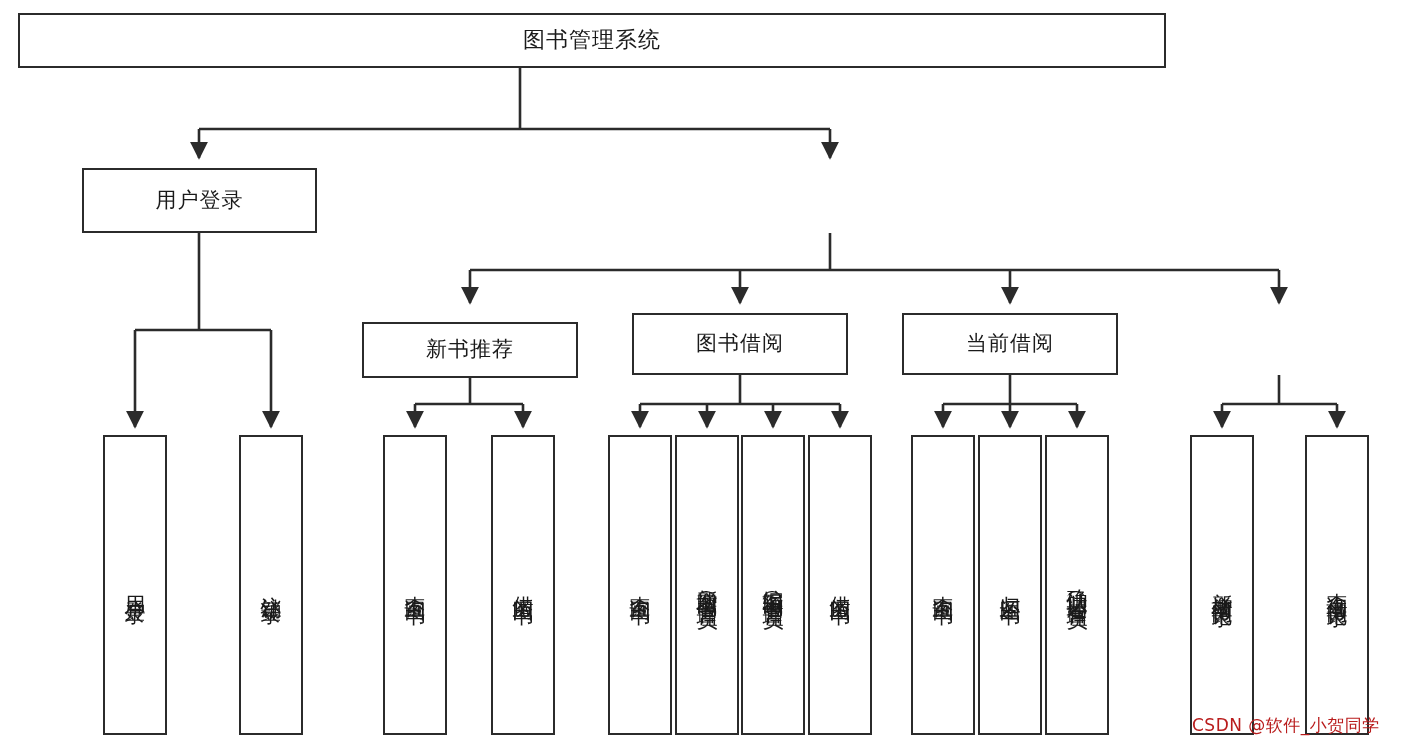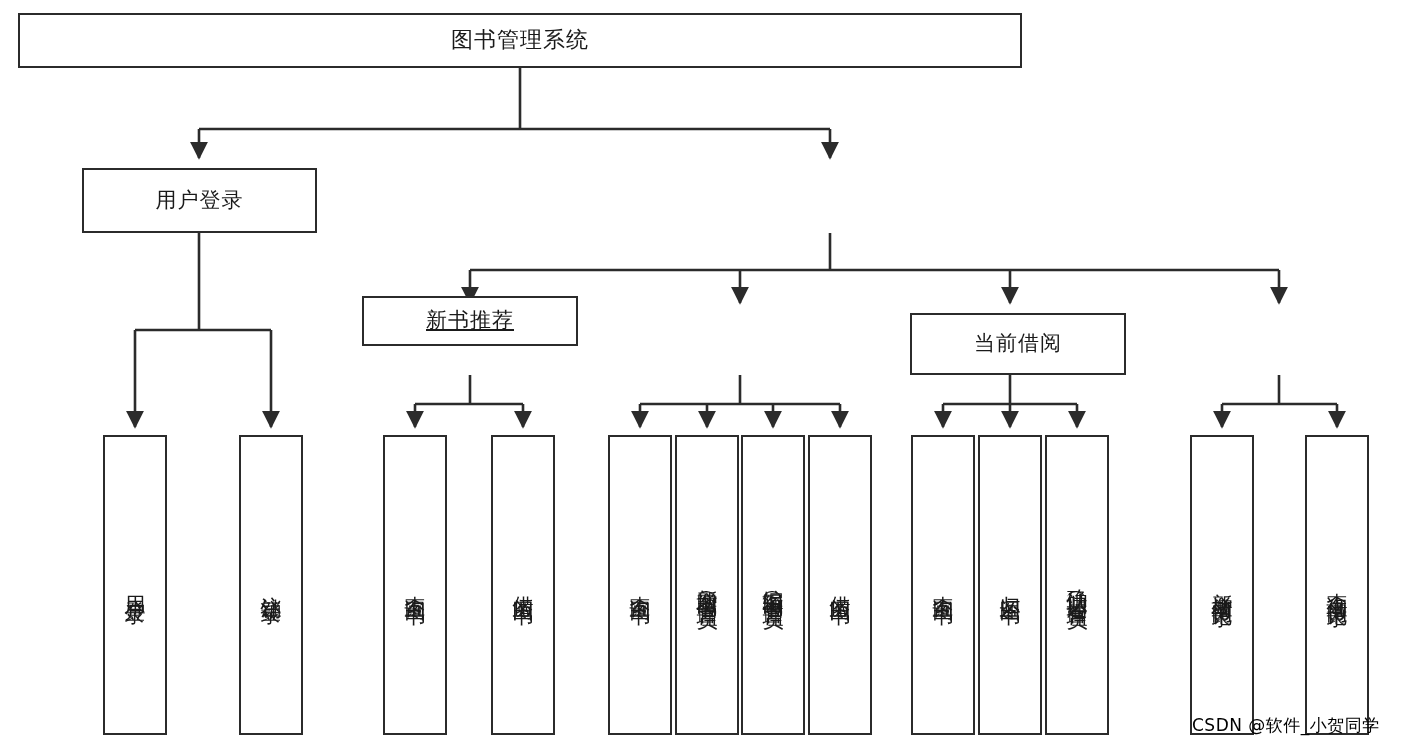--- a/index.html
+++ b/index.html
@@ -50,21 +50,21 @@
     text-orientation: upright;
     font-size: 21px;
     line-height: 1.05;
     letter-spacing: 3px;
     white-space: nowrap;
     display: block;
   }
   .watermark {
     position: absolute;
     font-size: 17px;
-    color: #000000;
+    color: #b91c1c;
     white-space: nowrap;
     letter-spacing: 0.5px;
   }
 </style>
 </head>
 <body>
 
 <div id="canvas">
 
   <svg id="wires" viewBox="0 0 1405 747" xmlns="http://www.w3.org/2000/svg">
@@ -110,32 +110,35 @@
       <path d="M 1010 404 L 1010 427" marker-end="url(#arrow)"></path>
       <path d="M 1077 404 L 1077 427" marker-end="url(#arrow)"></path>
 
       <path d="M 1279 375 L 1279 404"></path>
       <path d="M 1222 404 L 1337 404"></path>
       <path d="M 1222 404 L 1222 427" marker-end="url(#arrow)"></path>
       <path d="M 1337 404 L 1337 427" marker-end="url(#arrow)"></path>
     </g>
   </svg>
 
-  <div class="node node-h node-root" style="left:18px; top:13px; width:1004px; height:55px;">
+  <div class="node node-h node-root" style="left:18px; top:13px; width:1148px; height:55px;">
     <span>图书管理系统</span>
   </div>
 
   <div class="node node-h" style="left:82px; top:168px; width:235px; height:65px;">
     <span>用户登录</span>
   </div>
 
-  <div class="node node-h" style="left:362px; top:296px; width:216px; height:50px;text-decoration:underline;">
+  <div class="node node-h" style="left:362px; top:322px; width:216px; height:56px;">
     <span>新书推荐</span>
   </div>
-  <div class="node node-h" style="left:902px; top:313px; width:216px; height:62px;margin-left:8px;">
+  <div class="node node-h" style="left:632px; top:313px; width:216px; height:62px;">
+    <span>图书借阅</span>
+  </div>
+  <div class="node node-h" style="left:902px; top:313px; width:216px; height:62px;">
     <span>当前借阅</span>
   </div>
 
   <div class="node node-v" style="left:103px; top:435px; width:64px; height:300px;">
     <span class="vtext">用户登录</span>
   </div>
   <div class="node node-v" style="left:239px; top:435px; width:64px; height:300px;">
     <span class="vtext">注销登录</span>
   </div>
 

